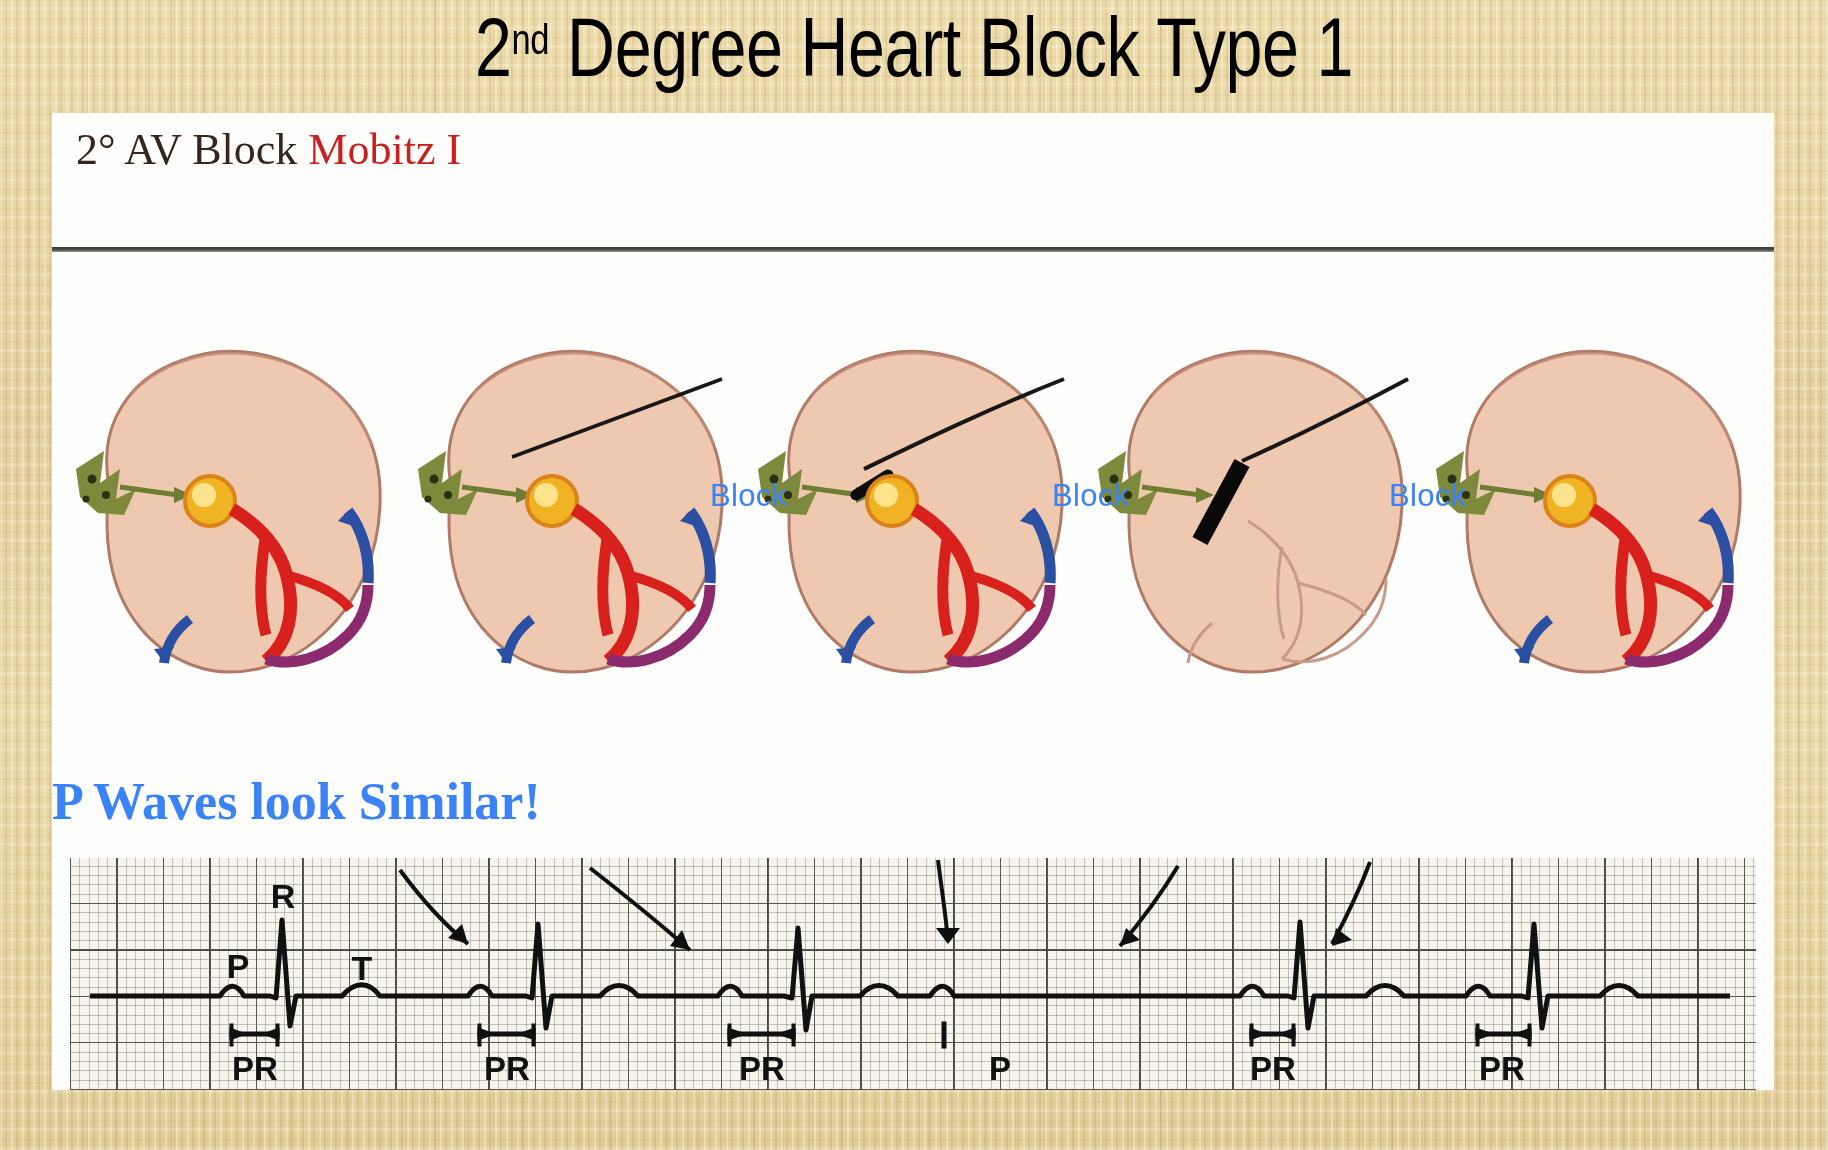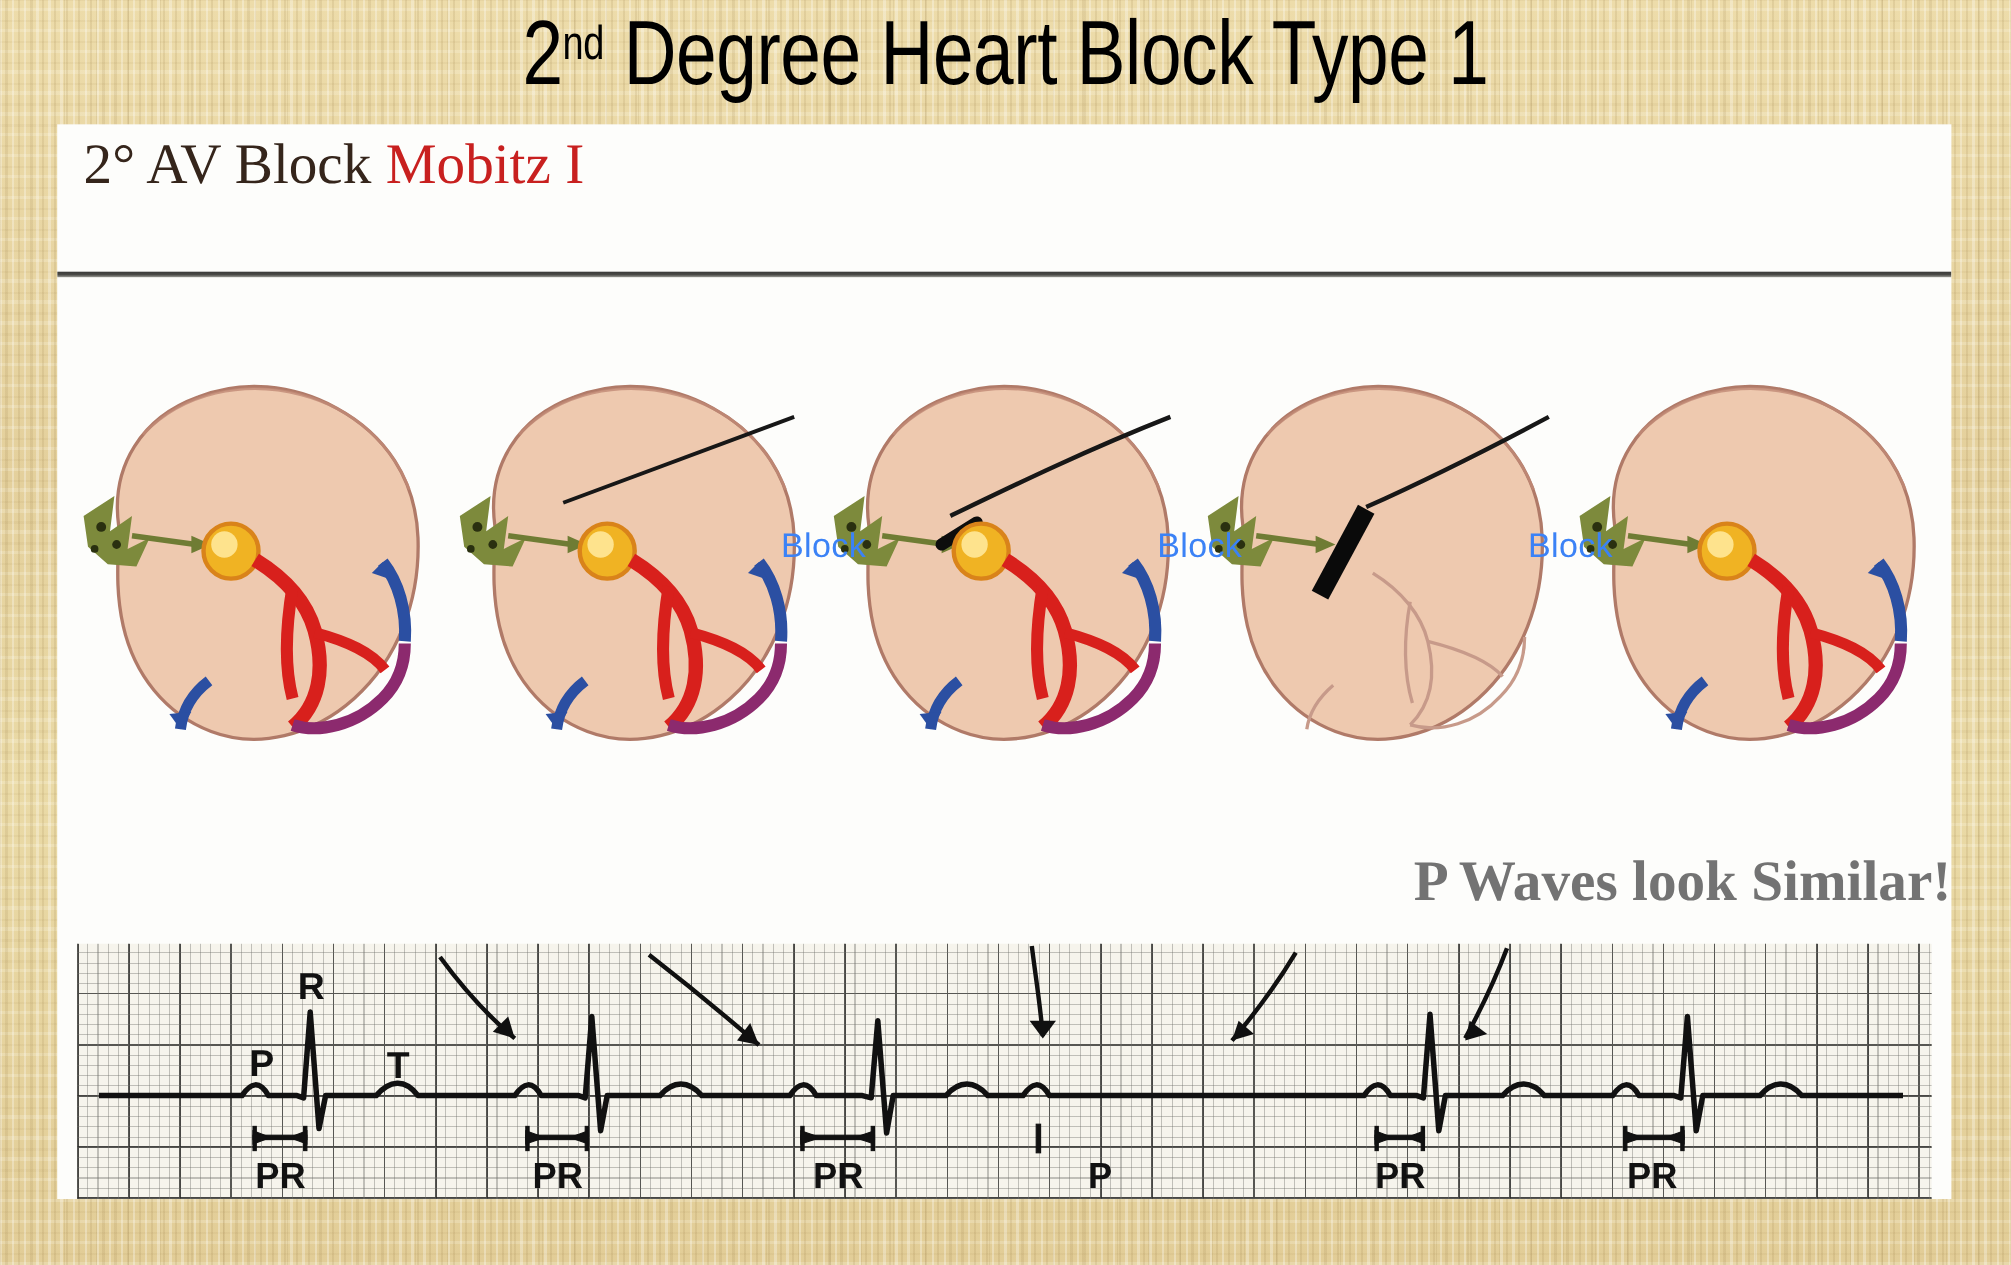--- a/index.html
+++ b/index.html
@@ -71,21 +71,21 @@
     background: #fdfdfb;
     overflow: hidden;
   }
 
   
   #fig-heading {
     position: absolute;
     left: 24px;
     top: 5px;
     font-family: "Liberation Serif", serif;
-    font-size: 52px;
+    font-size: 44px;
     line-height: 64px;
     white-space: nowrap;
   }
   #fig-heading .dark { color: #35251b; }
   #fig-heading .red  { color: #c8201f; }
 
   #fig-rule {
     position: absolute;
     left: 0px;
     top: 134px;
@@ -129,26 +129,26 @@
   #block-label-1 { left: 658px; top: 195px; }
   #block-label-2 { left: 1000px; top: 195px; }
   #block-label-3 { left: 1337px; top: 195px; }
 
   
   #pwaves-caption {
     position: absolute;
     left: 0;
     top: 660px;
     width: 1722px;
-    text-align: right;
+    text-align: left;
     font-family: "Liberation Serif", serif;
     font-weight: bold;
     font-size: 52px;
     line-height: 58px;
-    color: #737373;
+    color: #3b82f6;
     white-space: nowrap;
   }
 
   
   #ecg-strip {
     position: absolute;
     left: 18px;
     top: 745px;
     width: 1686px;
     height: 232px;

